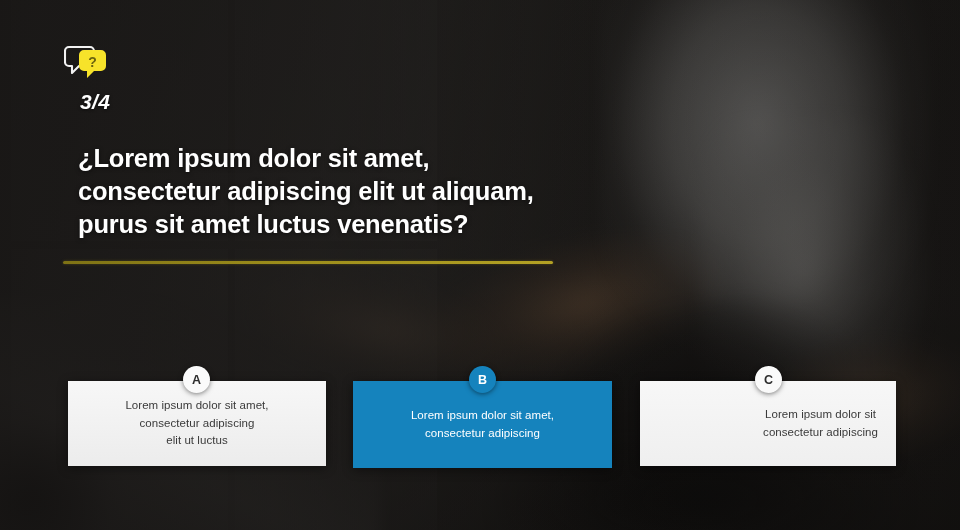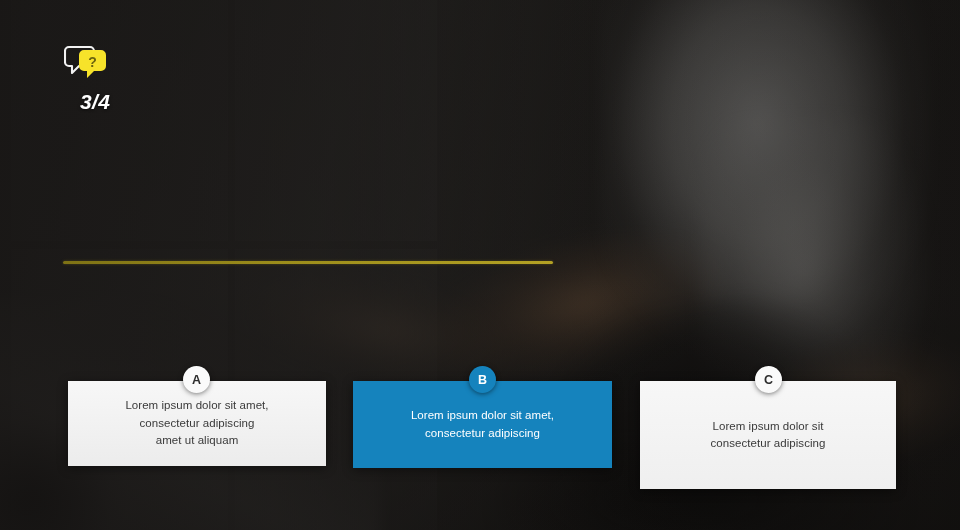--- a/index.html
+++ b/index.html
@@ -202,23 +202,24 @@
     background: linear-gradient(180deg, #f7f7f7 0%, #ececec 100%);
     color: #3a3a3a;
   }
   .answer-b {
     left: 353px; top: 381px; width: 259px; height: 87px;
     background: #1583bd;
     color: #ffffff;
     font-size: 11.5px;
   }
   .answer-c {
-    left: 640px; top: 381px; width: 256px; height: 108px;
+    left: 640px; top: 381px; width: 256px; height: 85px;
     background: linear-gradient(180deg, #f7f7f7 0%, #efefef 100%);
     color: #3a3a3a;
+    justify-content: flex-end;
   }
 
   .badge {
     position: absolute;
     width: 27px;
     height: 27px;
     border-radius: 50%;
     display: flex;
     align-items: center;
     justify-content: center;
@@ -263,30 +264,35 @@
         <path d="M5 3 H26 A4 4 0 0 1 30 7 V18 A4 4 0 0 1 26 22 H15 L8 29 V22 H5 A4 4 0 0 1 1 18 V7 A4 4 0 0 1 5 3 Z" fill="none" stroke="#f2f2f2" stroke-width="2.1" stroke-linejoin="round"></path>
 
         <path d="M20 6 H37 A5 5 0 0 1 42 11 V22 A5 5 0 0 1 37 27 H30 L23 34 V27 H20 A5 5 0 0 1 15 22 V11 A5 5 0 0 1 20 6 Z" fill="#f7e32a"></path>
 
         <text x="28.5" y="23" font-family="Liberation Sans, sans-serif" font-size="14" font-weight="700" fill="#6b6410" text-anchor="middle">?</text>
       </svg>
     </div>
 
     <div class="counter">3/4</div>
 
+    <div class="question">
+      <div>¿Lorem ipsum dolor sit amet,</div>
+      <div>consectetur adipiscing elit ut aliquam,</div>
+      <div>purus sit amet luctus venenatis?</div>
+    </div>
 
     <div class="divider"></div>
 
     <div class="answers">
 
       <div class="answer answer-a">
         <div>
           <div>Lorem ipsum dolor sit amet,</div>
           <div>consectetur adipiscing</div>
-          <div>amet ut aliquam</div>
+          <div>elit ut luctus</div>
         </div>
       </div>
       <div class="badge badge-a">A</div>
 
       <div class="answer answer-b">
         <div>
           <div>Lorem ipsum dolor sit amet,</div>
           <div>consectetur adipiscing</div>
         </div>
       </div>

